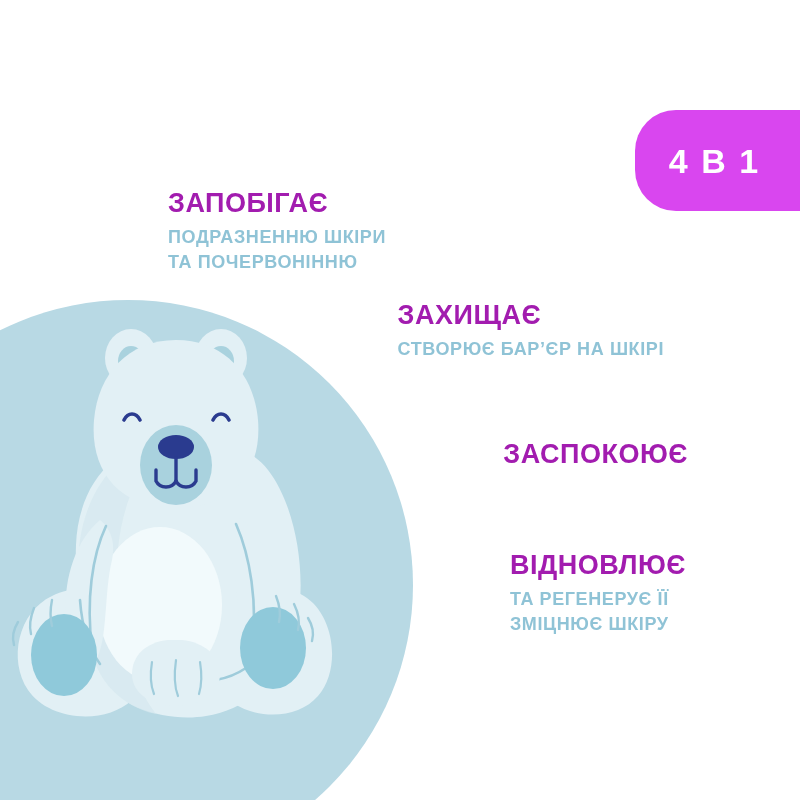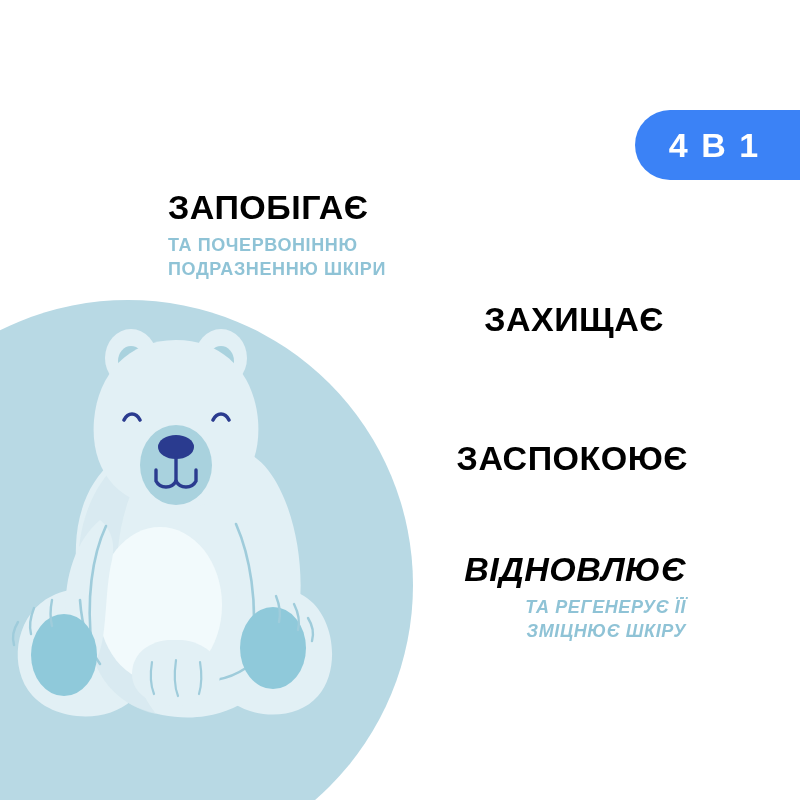--- a/index.html
+++ b/index.html
@@ -27,68 +27,68 @@
     height: 800px;
     pointer-events: none;
   }
 
   
   #badge {
     position: absolute;
     right: 0;
     top: 110px;
     width: 165px;
-    height: 70px;
-    background: #3b82f6;
+    height: 101px;
+    background: #d946ef;
     border-top-left-radius: 41px;
     border-bottom-left-radius: 41px;
     display: flex;
     align-items: center;
     justify-content: center;
   }
   #badge .badge-text {
     color: #ffffff;
     font-size: 34px;
     font-weight: bold;
     letter-spacing: 2px;
     line-height: 1;
     padding-right: 6px;
   }
 
   
   .benefit {
     position: absolute;
   }
   .benefit .title {
-    color: #000000;
-    font-size: 34px;
+    color: #a21caf;
+    font-size: 27px;
     font-weight: bold;
     letter-spacing: 0.5px;
     line-height: 1.12;
     white-space: nowrap;
   }
   .benefit .sub-line {
     color: #8fc3d6;
     font-size: 18px;
     font-weight: bold;
     letter-spacing: 0.6px;
     line-height: 1.35;
     white-space: nowrap;
   }
   .benefit .subtitle {
     margin-top: 7px;
   }
 
   .b-left  { text-align: left; }
-  .b-right { text-align: right; }
+  .b-right { text-align: left; }
 
   #benefit-1 { left: 168px; top: 188px; }
   #benefit-2 { right: 136px; top: 300px; }
   #benefit-3 { right: 112px; top: 439px; }
-  #benefit-4 { right: 114px; top: 550px; font-style: italic; }
+  #benefit-4 { right: 114px; top: 550px; }
 </style>
 </head>
 <body>
 
 <div id="canvas">
 
   <svg id="illustration" viewBox="0 0 800 800">
 
     <circle cx="128" cy="585" r="285" fill="#b8d9e4"></circle>
 
@@ -169,27 +169,30 @@
     </g>
   </svg>
 
   <div id="badge">
     <span class="badge-text">4 В 1</span>
   </div>
 
   <div class="benefit b-left" id="benefit-1">
     <div class="title">ЗАПОБІГАЄ</div>
     <div class="subtitle">
+      <div class="sub-line">ПОДРАЗНЕННЮ ШКІРИ</div>
       <div class="sub-line">ТА ПОЧЕРВОНІННЮ</div>
-      <div class="sub-line">ПОДРАЗНЕННЮ ШКІРИ</div>
     </div>
   </div>
 
   <div class="benefit b-right" id="benefit-2">
     <div class="title">ЗАХИЩАЄ</div>
+    <div class="subtitle">
+      <div class="sub-line">СТВОРЮЄ БАР’ЄР НА ШКІРІ</div>
+    </div>
   </div>
 
   <div class="benefit b-right" id="benefit-3">
     <div class="title">ЗАСПОКОЮЄ</div>
   </div>
 
   <div class="benefit b-right" id="benefit-4">
     <div class="title">ВІДНОВЛЮЄ</div>
     <div class="subtitle">
       <div class="sub-line">ТА РЕГЕНЕРУЄ ЇЇ</div>

